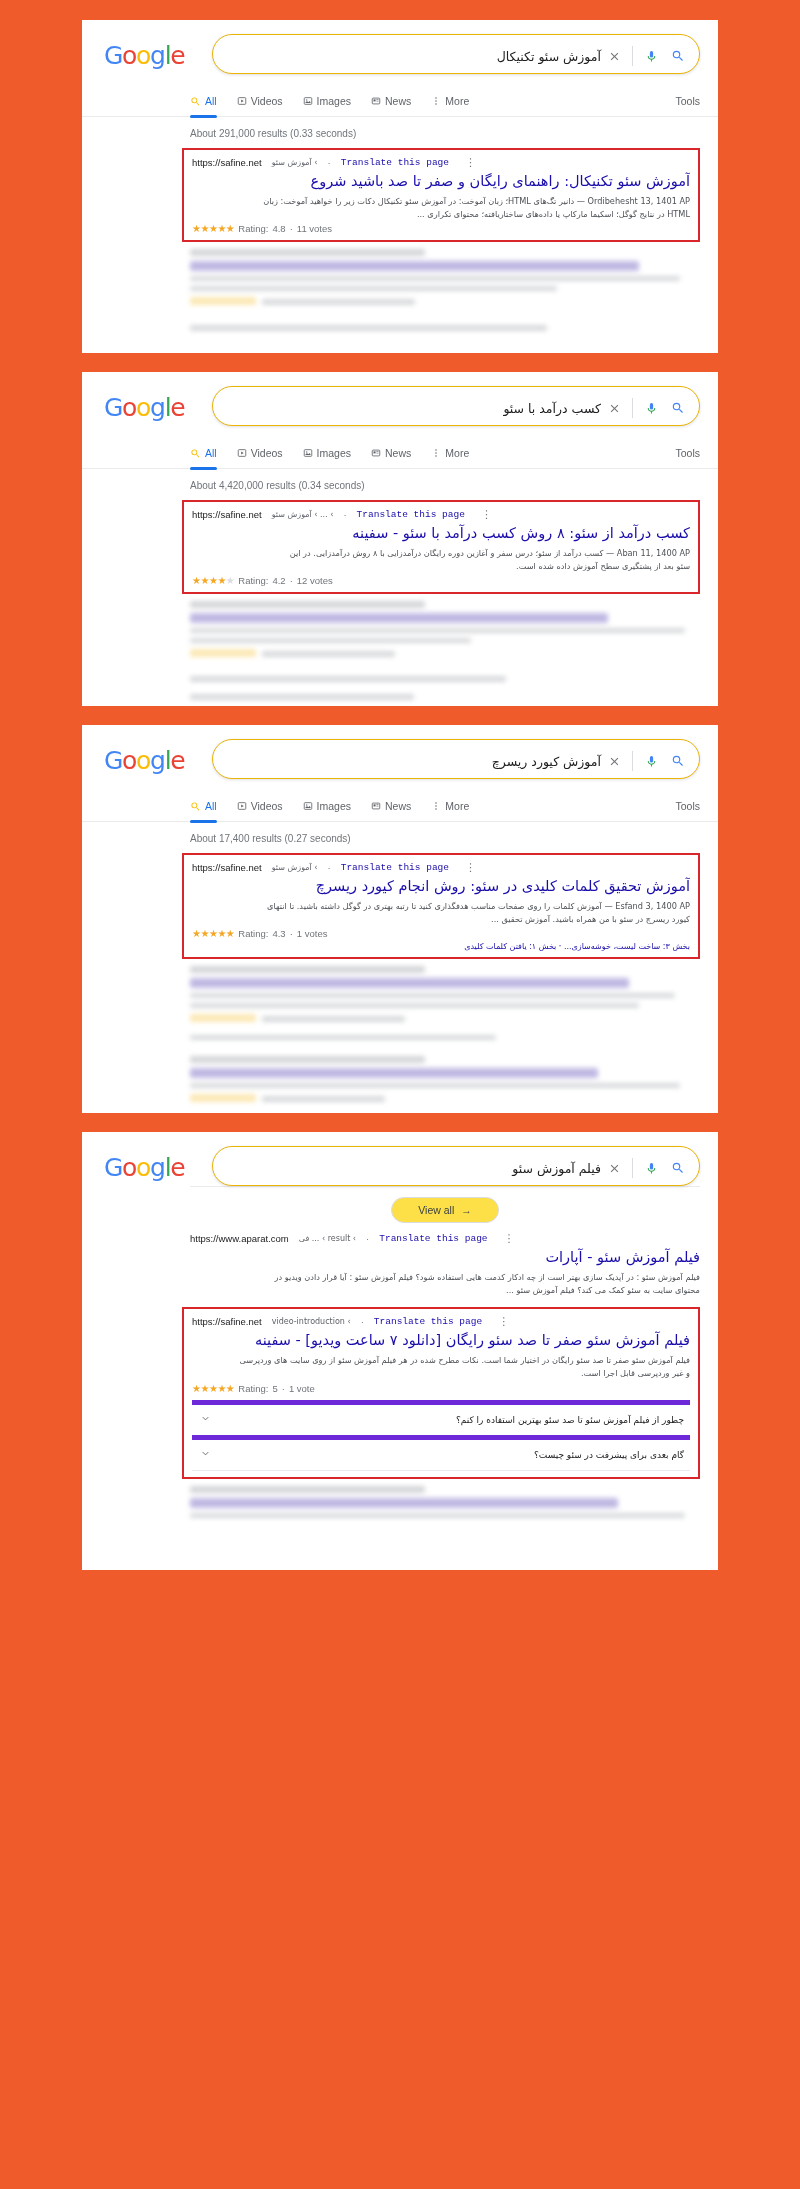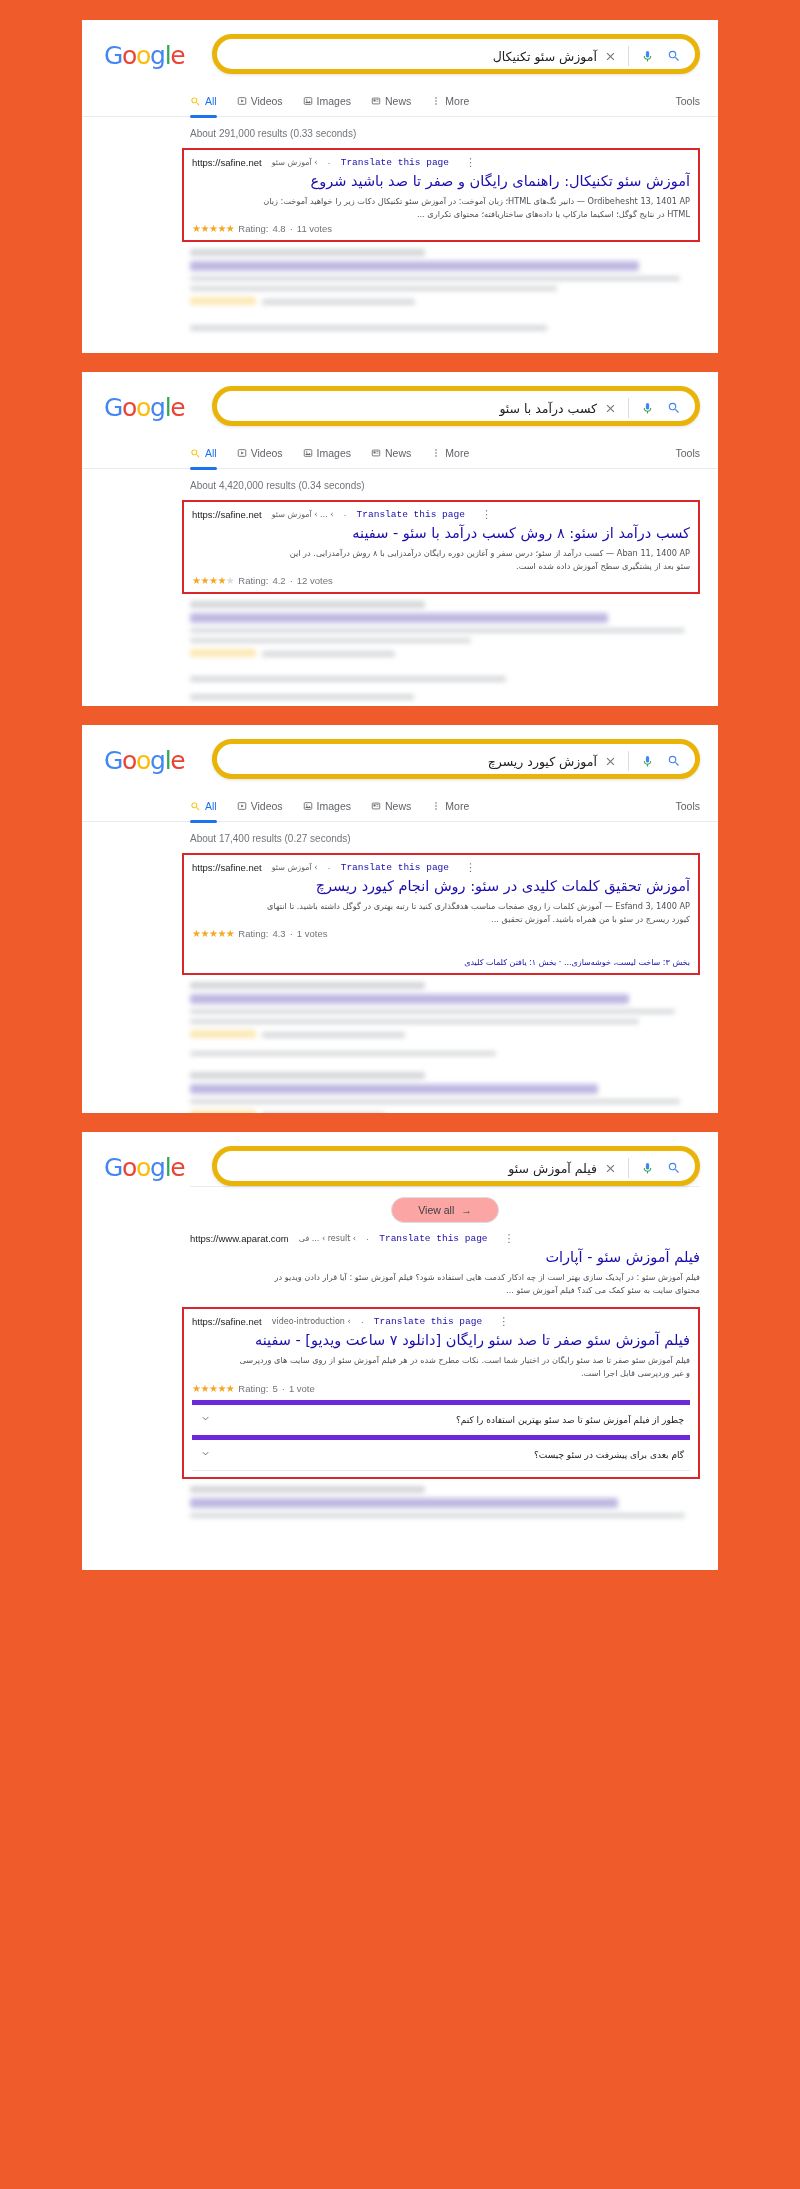--- a/index.html
+++ b/index.html
@@ -52,21 +52,21 @@
   .glogo .b { color: #4285f4; }
   .glogo .r { color: #ea4335; }
   .glogo .y { color: #fbbc05; }
   .glogo .g { color: #34a853; }
 
   .searchbox {
     flex: 1;
     margin-left: 28px;
     margin-right: 0;
     height: 40px;
-    border: 5px solid #eab308;
+    border: 1px solid #eab308;
     border-radius: 22px;
     box-shadow: 0 1px 3px rgba(32,33,36,.14);
     display: flex;
     align-items: center;
     padding: 4px 12px 0 18px;
     background: #fff;
   }
   .query {
     flex: 1;
     direction: rtl;
@@ -173,21 +173,21 @@
     display: flex; align-items: center; gap: 4px;
     margin-top: 3px;
     font-size: 9.5px;
     color: #70757a;
   }
   .stars { color: #f5a623; letter-spacing: -0.5px; font-size: 10px; }
   .stars .dim { color: #dadce0; }
   .r-sitelinks {
     direction: rtl; 
     font-size: 8px; color: #1a0dab;
-    margin-top: 19px;
+    margin-top: 3px;
     font-family: "DejaVu Sans", sans-serif;
   }
 
   
   .blurred { filter: blur(2.6px); opacity: .72; pointer-events: none; }
   .bline { height: 7px; background: #9aa0a6; border-radius: 2px; opacity:.55; margin-bottom:5px; }
   .bline.title { height: 10px; background: #6b5bbd; opacity:.6; }
   .bline.url { height: 7px; background: #8f959b; width: 46%; }
   .bline.star { height: 8px; background: #f5c542; width: 13%; display:inline-block; }
 
@@ -198,21 +198,21 @@
     border-top: 1px solid #ebebeb;
     margin: 0 18px 0 108px;
   }
   .viewall {
     border: 1px solid #dadce0;
     border-radius: 16px;
     padding: 6px 26px;
     font-size: 10.5px;
     color: #3c4043;
     display: flex; align-items: center; gap: 7px;
-    background: #fca5a5;
+    background: #fde047;
   }
 
   
   .faq {
     border-top: 5px solid #6d28d9;
     padding: 8px 6px 8px 8px;
     display: flex; align-items: center; justify-content: space-between;
     direction: rtl;
   }
   .faq:last-child { border-bottom: 1px solid #e8eaed; }

